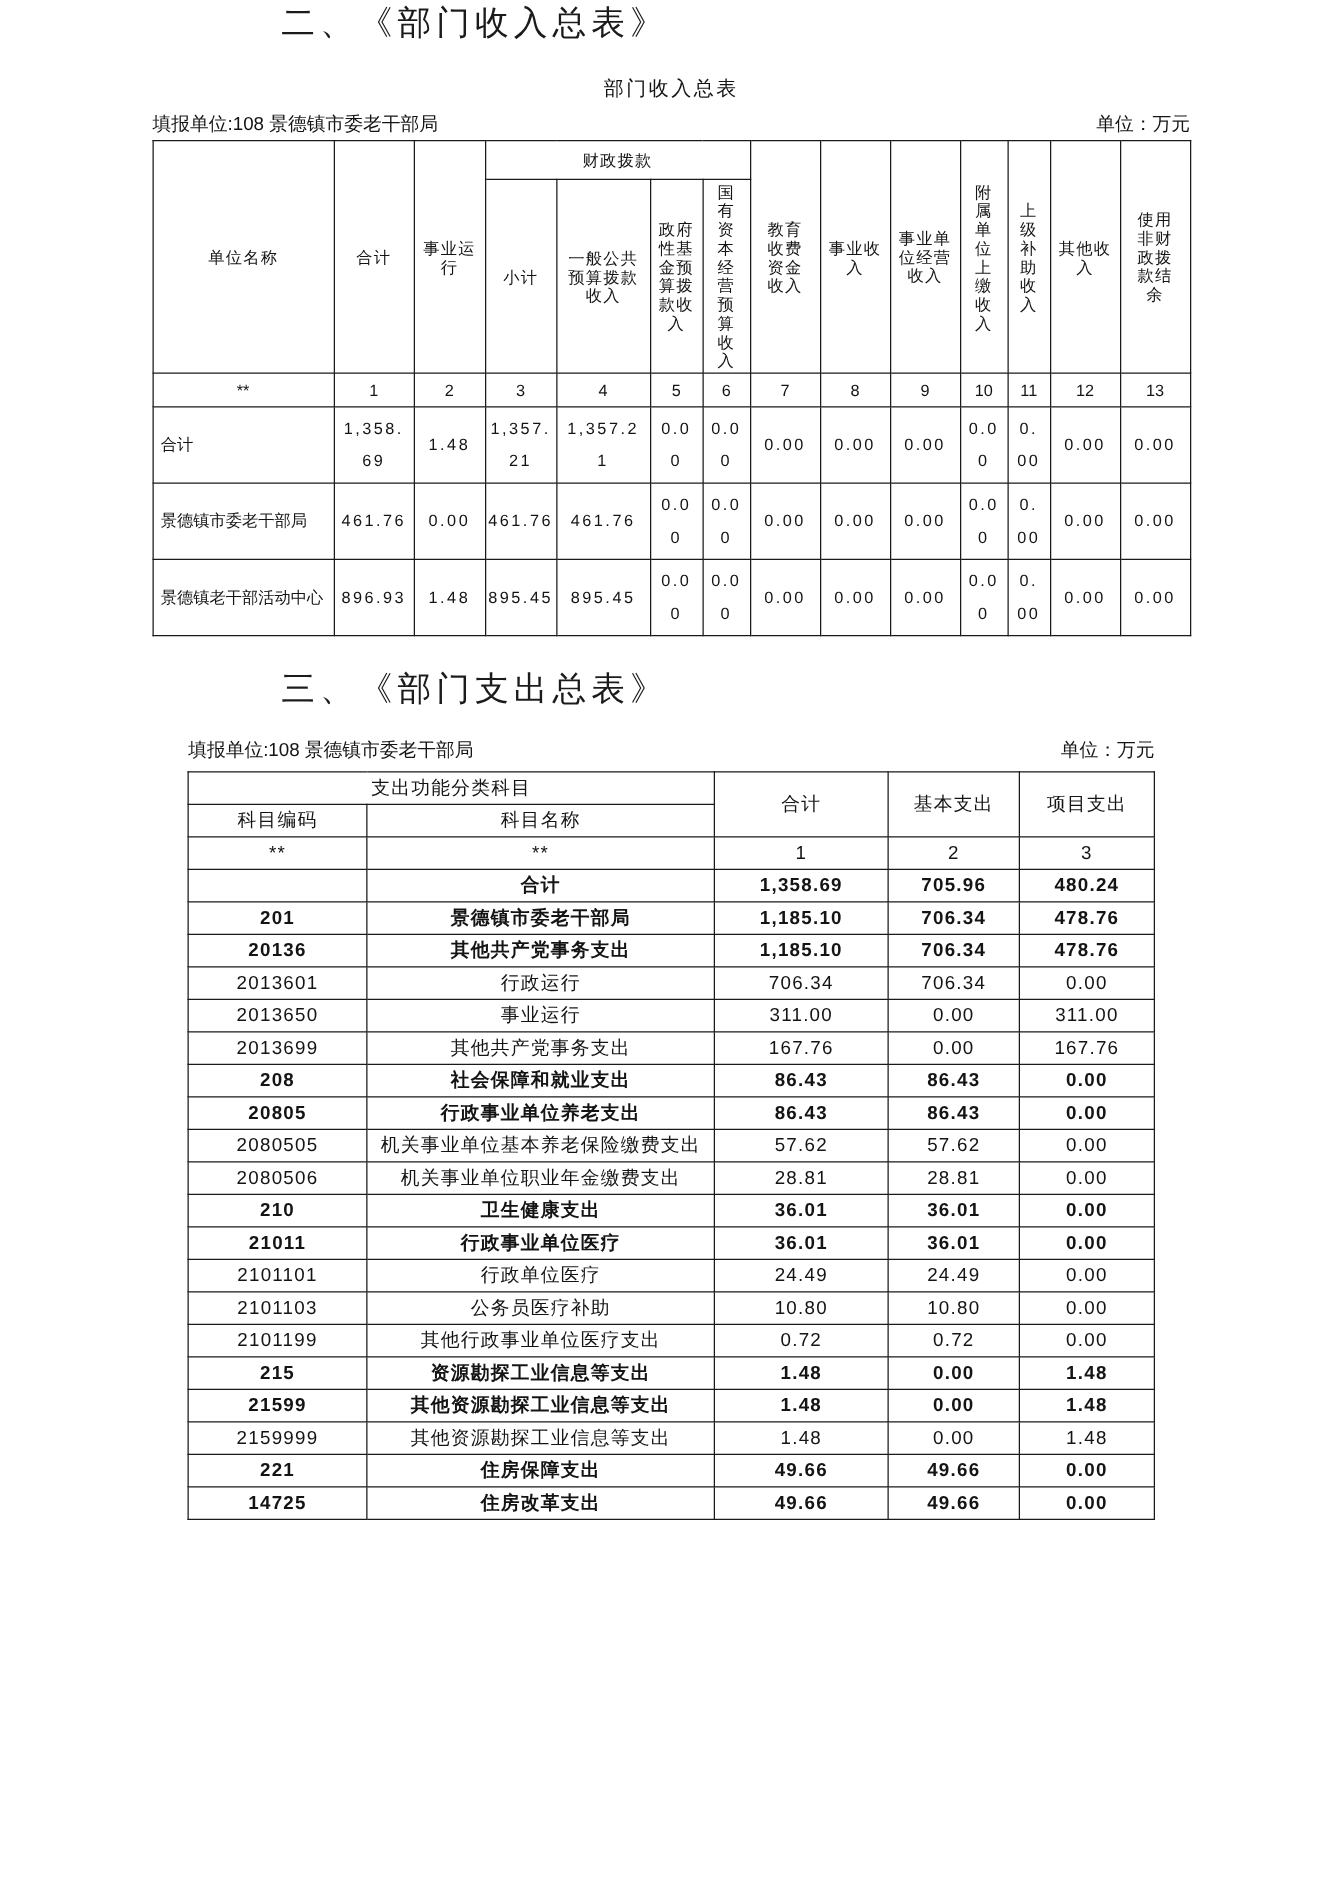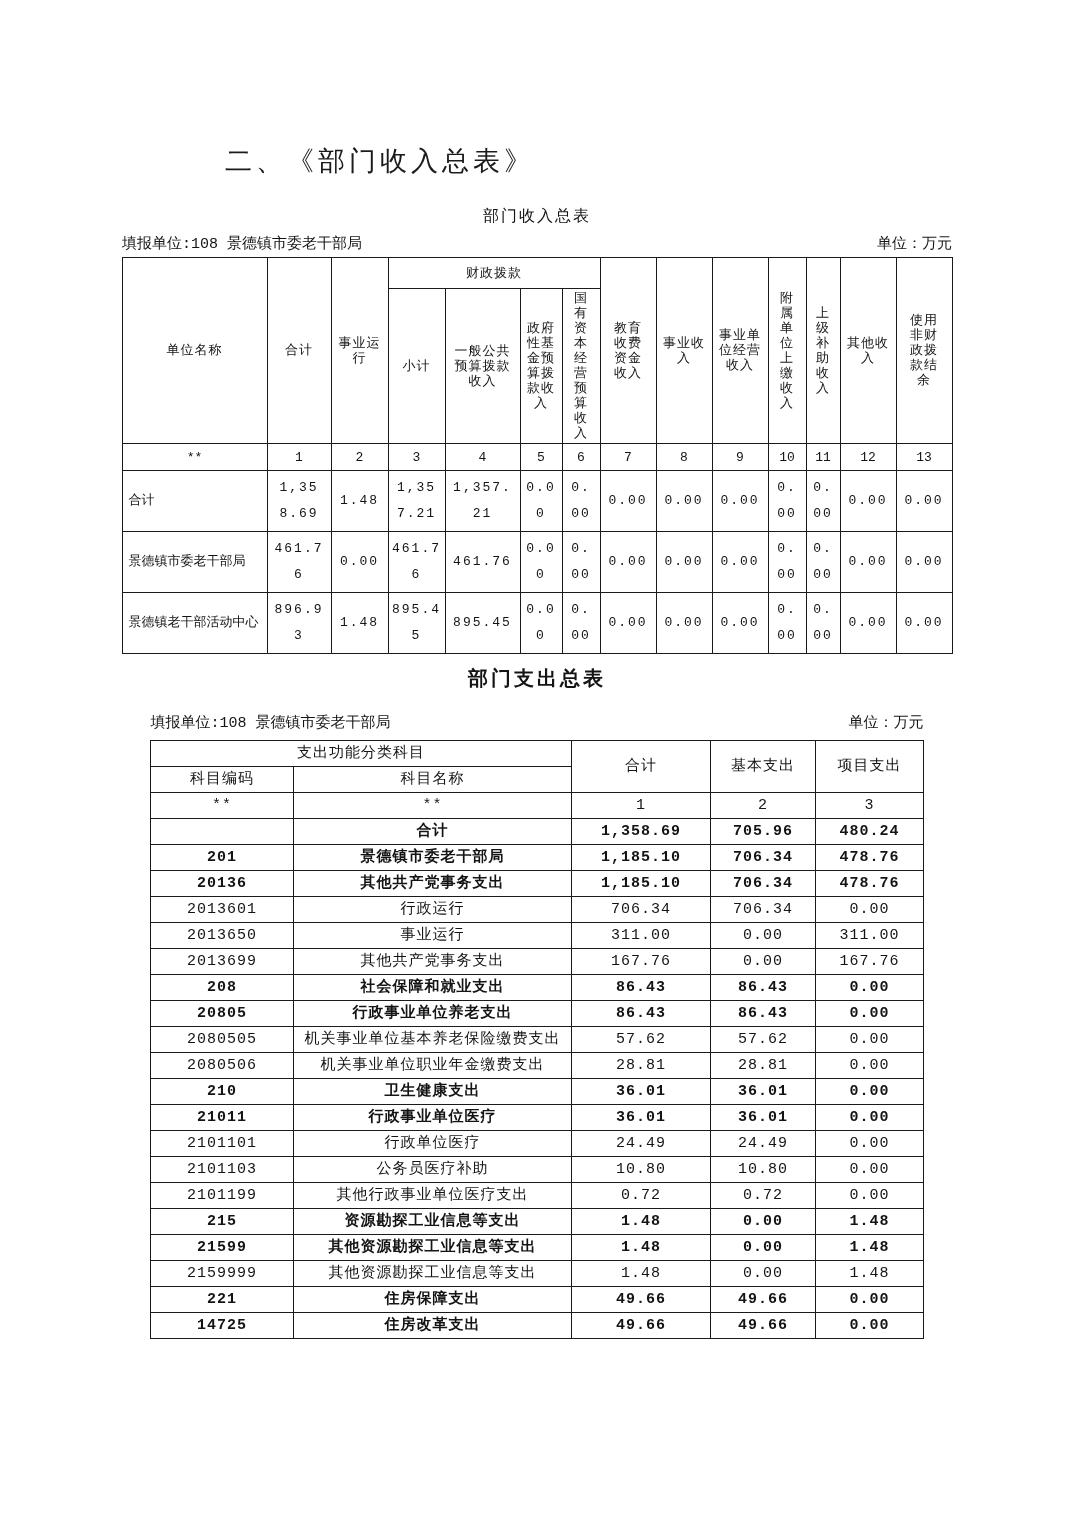--- a/index.html
+++ b/index.html
@@ -1,19 +1,19 @@
 <!DOCTYPE html>
 <html><head>
 <meta charset="utf-8">
 <style>
   html,body{margin:0;padding:0;background:#ffffff;}
   .page{
     width:1074px;height:1340px;box-sizing:border-box;
-    padding-top:145px;background:#ffffff;color:#141414;
-    font-family:Liberation Mono, monospace;
+    background:#ffffff;color:#141414;
+    font-family:Liberation Sans, sans-serif;
     overflow:hidden;
   }
   .sec-heading{
     margin:0 0 0 225px;font-size:27px;font-weight:400;
     letter-spacing:4px;line-height:36px;color:#1b1b1b;
   }
   .sec-heading.second{margin-top:24px;}
   .table-title{margin-top:26px;text-align:center;font-size:16px;letter-spacing:2px;line-height:20px;}
   .table-title.bold{margin-top:14px;font-size:20px;font-weight:700;letter-spacing:3px;line-height:24px;}
   .meta-row{display:flex;justify-content:space-between;align-items:flex-end;font-size:15px;line-height:19px;}
@@ -163,21 +163,21 @@
           <td>0.00</td>
           <td>0.00</td>
           <td>0.00</td>
           <td>0.00</td>
           <td>0.00</td>
           <td>0.00</td>
         </tr>
       </tbody>
   </table>
 
-  <div class="table-title bold">部门支出总表</div>
+  <div class="sec-heading second">三、《部门支出总表》</div>
   <div class="meta-row t2">
     <span>填报单位:108 景德镇市委老干部局</span>
     <span>单位：万元</span>
   </div>
 
   <table id="expense-table">
     <colgroup>
       <col style="width:143px">
         <col style="width:278px">
         <col style="width:139px">

